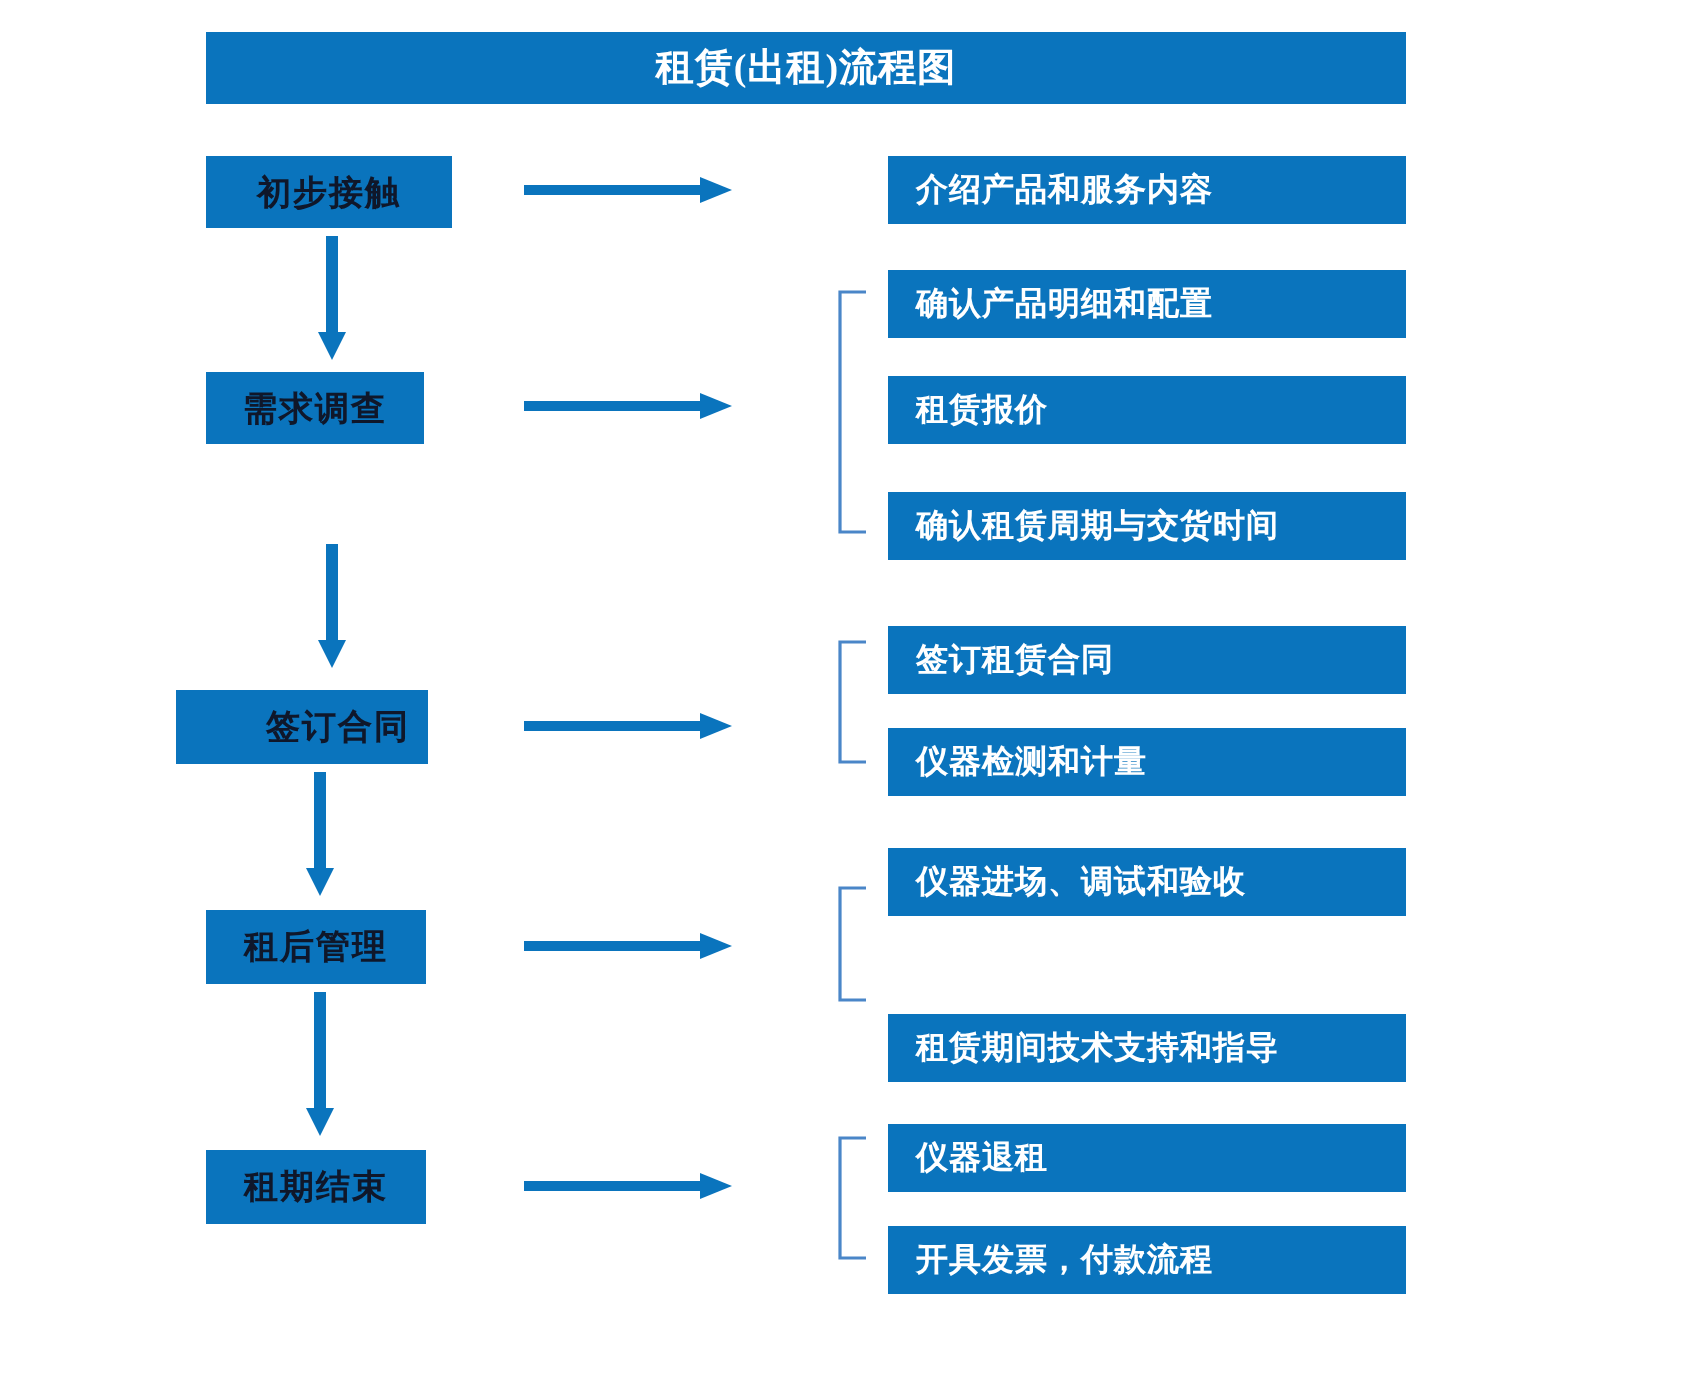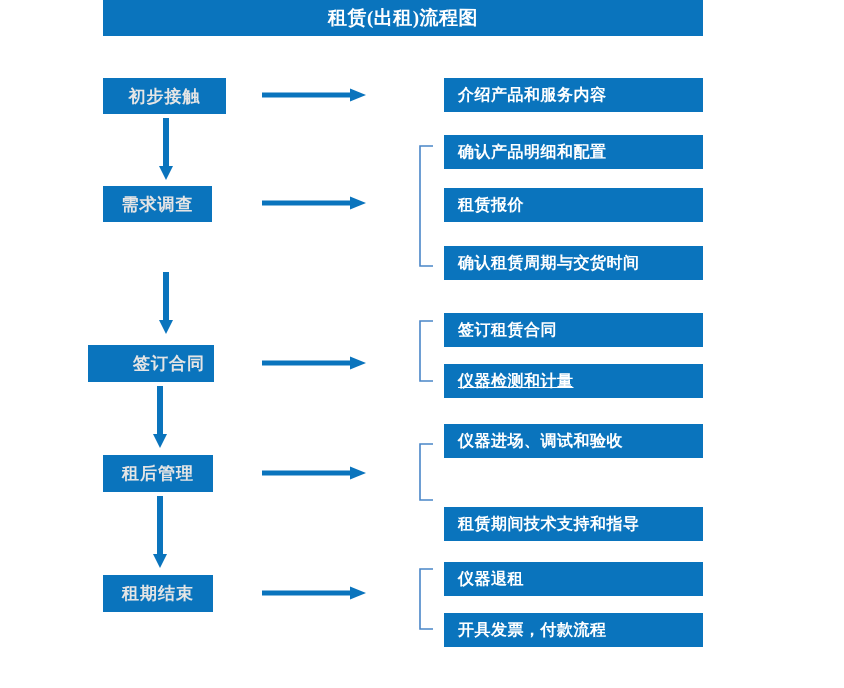--- a/index.html
+++ b/index.html
@@ -16,36 +16,36 @@
   }
   #canvas {
     position: absolute;
     left: 0; top: 0;
     width: 844px;
     height: 688px;
   }
   .title-bar {
     position: absolute;
     left: 103px;
-    top: 0;
+    top: 16px;
     width: 600px;
     height: 36px;
     background: #0a74bd;
     color: #ffffff;
     font-size: 19px;
     font-weight: bold;
     display: flex;
     align-items: center;
     justify-content: center;
     letter-spacing: 0.5px;
   }
   .stage-box {
     position: absolute;
     background: #0a74bd;
-    color: #e5e5e5;
+    color: #0f172a;
     font-size: 17px;
     font-weight: bold;
     display: flex;
     align-items: center;
     justify-content: center;
     letter-spacing: 1px;
   }
   .detail-box {
     position: absolute;
     left: 444px;
@@ -94,21 +94,21 @@
   <div class="detail-box" style="top:78px;">介绍产品和服务内容</div>
 
   <div class="detail-box" style="top:135px;">确认产品明细和配置</div>
 
   <div class="detail-box" style="top:188px;">租赁报价</div>
 
   <div class="detail-box" style="top:246px;">确认租赁周期与交货时间</div>
 
   <div class="detail-box" style="top:313px;">签订租赁合同</div>
 
-  <div class="detail-box" style="top:364px;text-decoration:underline;">仪器检测和计量</div>
+  <div class="detail-box" style="top:364px;">仪器检测和计量</div>
 
   <div class="detail-box" style="top:424px;">仪器进场、调试和验收</div>
 
   <div class="detail-box" style="top:507px;">租赁期间技术支持和指导</div>
 
   <div class="detail-box" style="top:562px;">仪器退租</div>
 
   <div class="detail-box" style="top:613px;">开具发票，付款流程</div>
 
   <div class="arrow-right" style="left:262px; top:88px; width:104px;">

